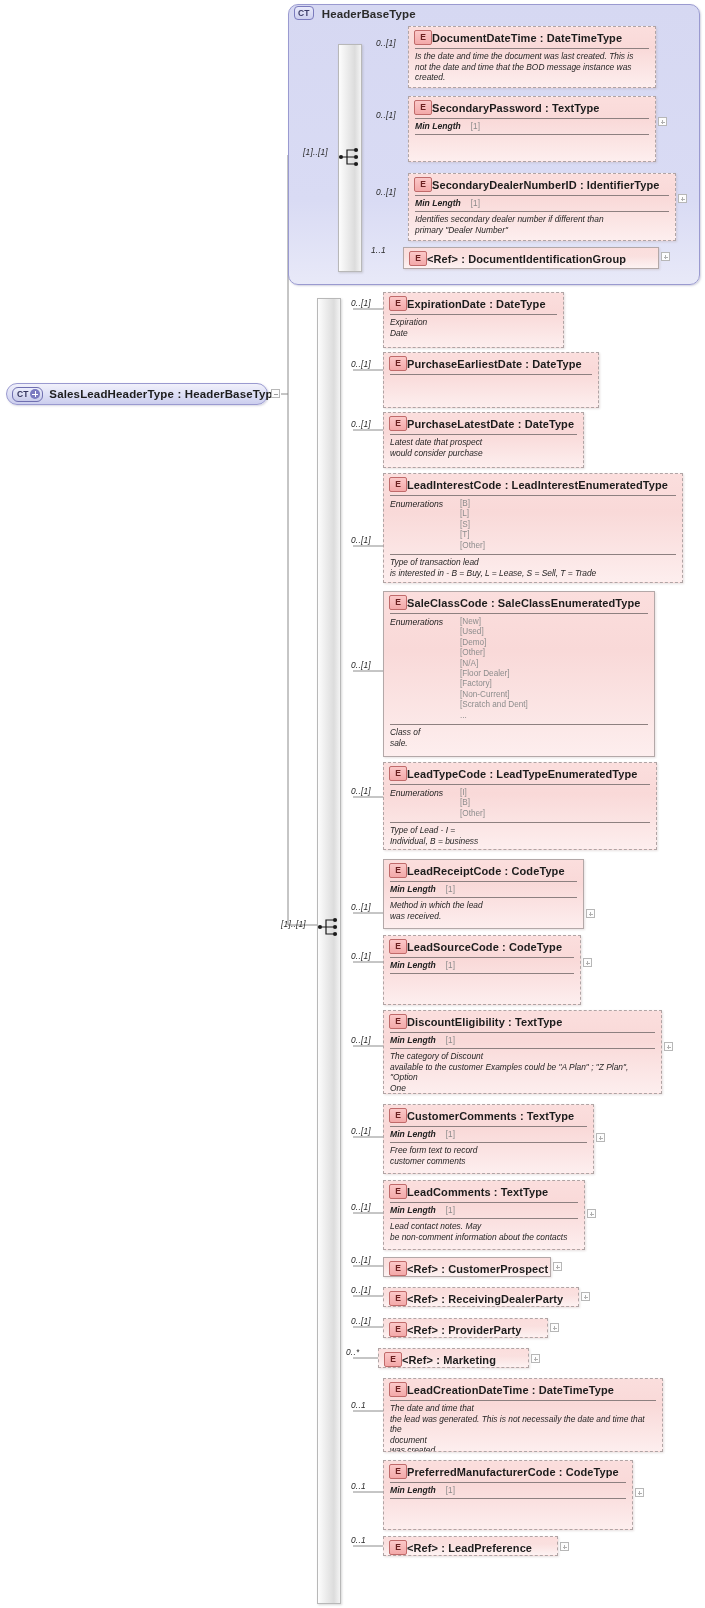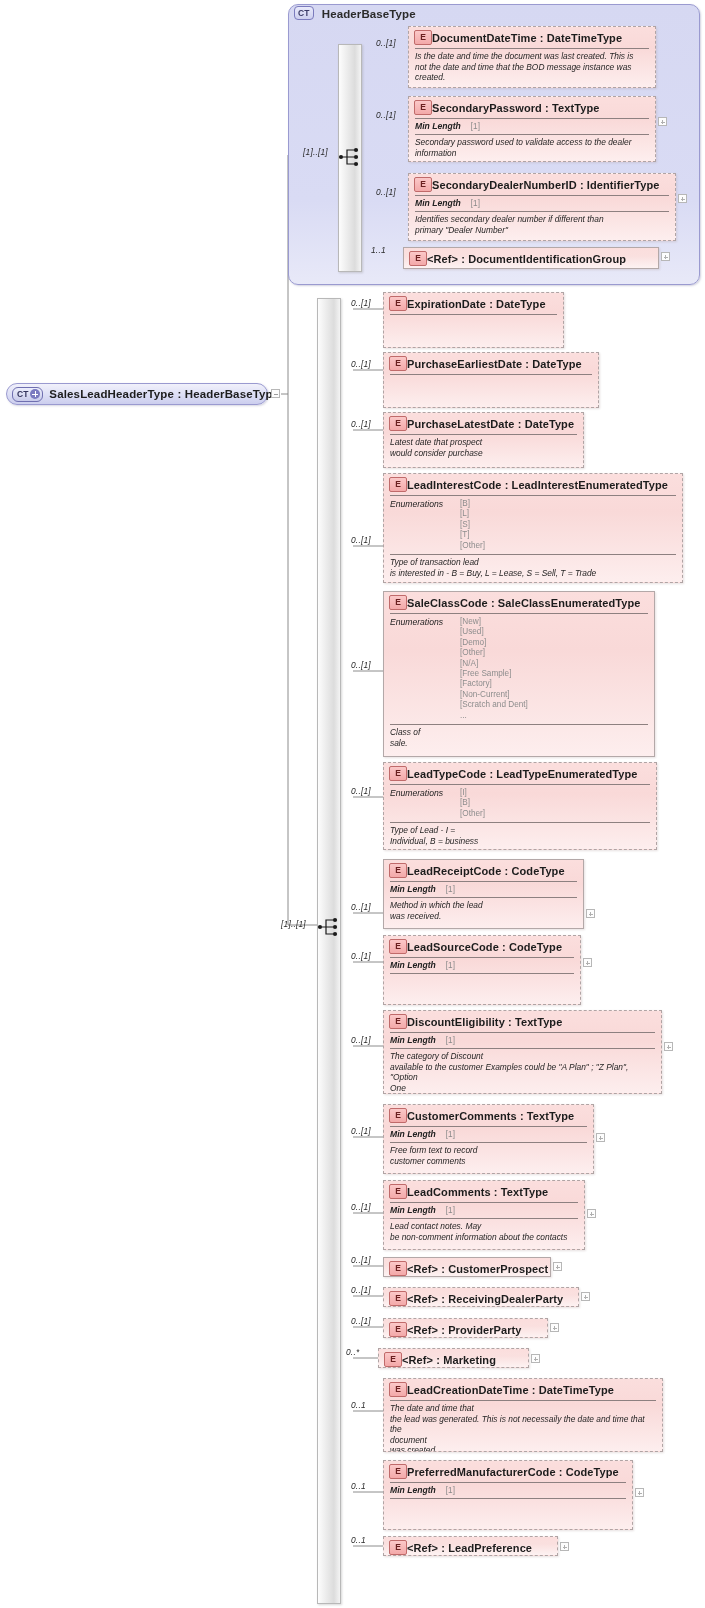--- a/index.html
+++ b/index.html
@@ -296,22 +296,20 @@
         <div class="el-head">
           <span class="e-badge">E</span>
           <span class="el-name">SecondaryPassword : TextType</span>
         </div>
         <div class="el-sep"></div>
         <div class="el-facet">
           <span class="f-name">Min Length</span>
           <span class="f-val">[1]</span>
         </div>
         <div class="el-sep"></div>
-        <div class="el-doc">Secondary password used to validate access to the dealer
-information</div>
       </div>
       <div class="card" style="left: 376px; top: 110px;">0..[1]</div>
       <div class="exp-plus" style="left: 658px; top: 117px;"></div>
       <div class="elbox" style="left: 408px; top: 173px; width: 268px; height: 68px;">
         <div class="el-head">
           <span class="e-badge">E</span>
           <span class="el-name">SecondaryDealerNumberID : IdentifierType</span>
         </div>
         <div class="el-sep"></div>
         <div class="el-facet">
@@ -333,20 +331,22 @@
       <div class="card" style="left: 371px; top: 245px; text-align: right;">1..1</div>
       <div class="exp-plus" style="left: 661px; top: 252px;"></div>
     </div>
   <div id="derived-elements-host">
       <div class="elbox" style="left: 383px; top: 292px; width: 181px; height: 56px;">
         <div class="el-head">
           <span class="e-badge">E</span>
           <span class="el-name">ExpirationDate : DateType</span>
         </div>
         <div class="el-sep"></div>
+        <div class="el-doc">Expiration
+Date</div>
       </div>
       <div class="card" style="left: 351px; top: 298px;">0..[1]</div>
       <div class="elbox" style="left: 383px; top: 352px; width: 216px; height: 56px;">
         <div class="el-head">
           <span class="e-badge">E</span>
           <span class="el-name">PurchaseEarliestDate : DateType</span>
         </div>
         <div class="el-sep"></div>
       </div>
       <div class="card" style="left: 351px; top: 359px;">0..[1]</div>
@@ -388,21 +388,21 @@
         </div>
         <div class="el-sep"></div>
         <div class="el-enums">
           <span class="en-label">Enumerations</span>
           <span class="en-list">
             <div>[New]</div>
             <div>[Used]</div>
             <div>[Demo]</div>
             <div>[Other]</div>
             <div>[N/A]</div>
-            <div>[Free Sample]</div>
+            <div>[Floor Dealer]</div>
             <div>[Factory]</div>
             <div>[Non-Current]</div>
             <div>[Scratch and Dent]</div>
             <div>...</div>
           </span>
         </div>
         <div class="el-sep"></div>
         <div class="el-doc">Class of
 sale.</div>
       </div>

